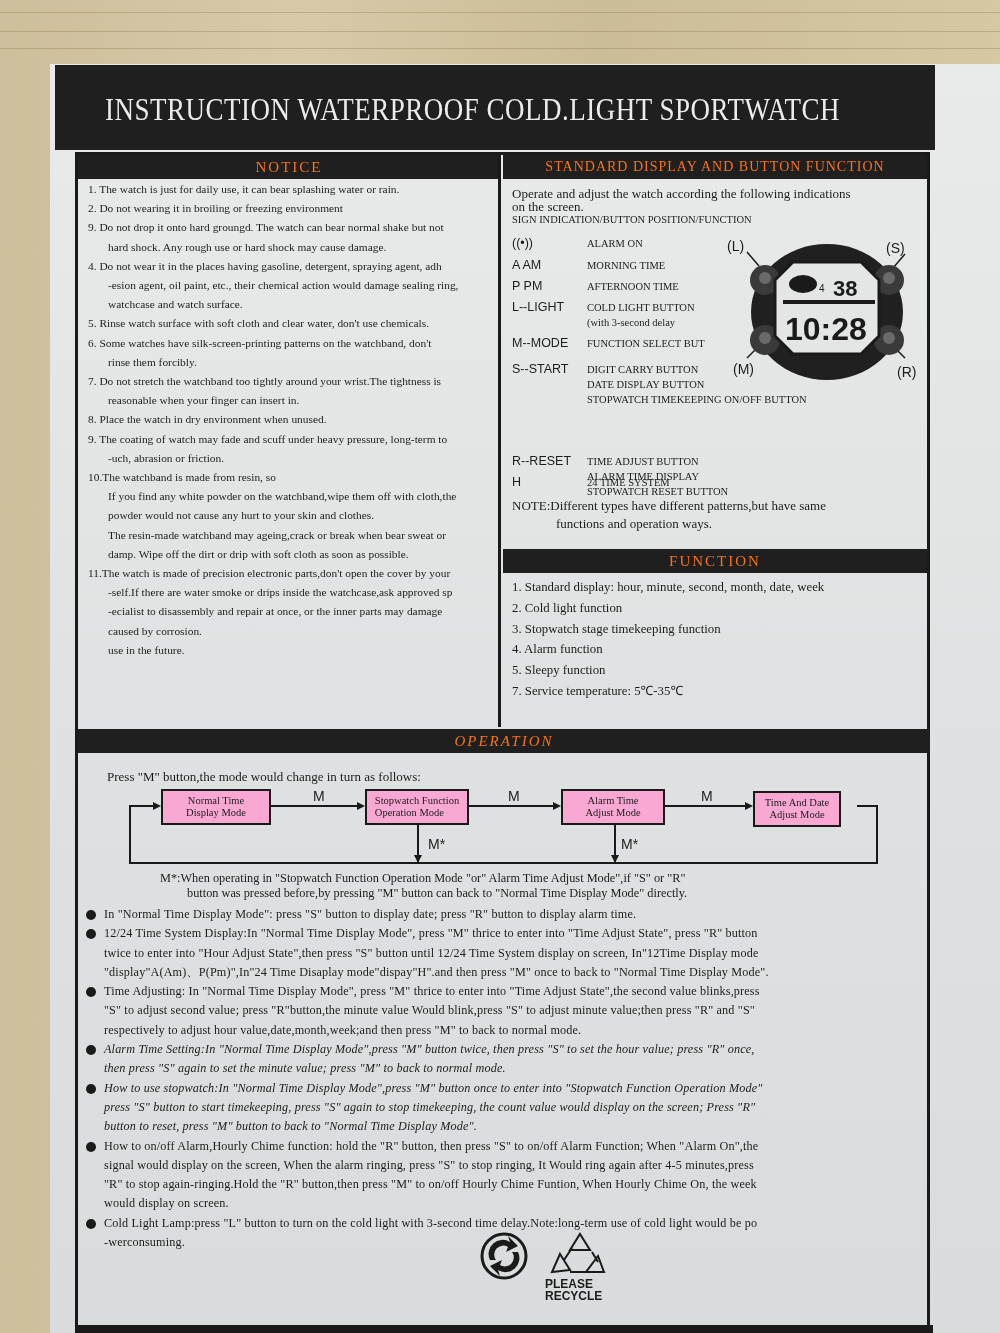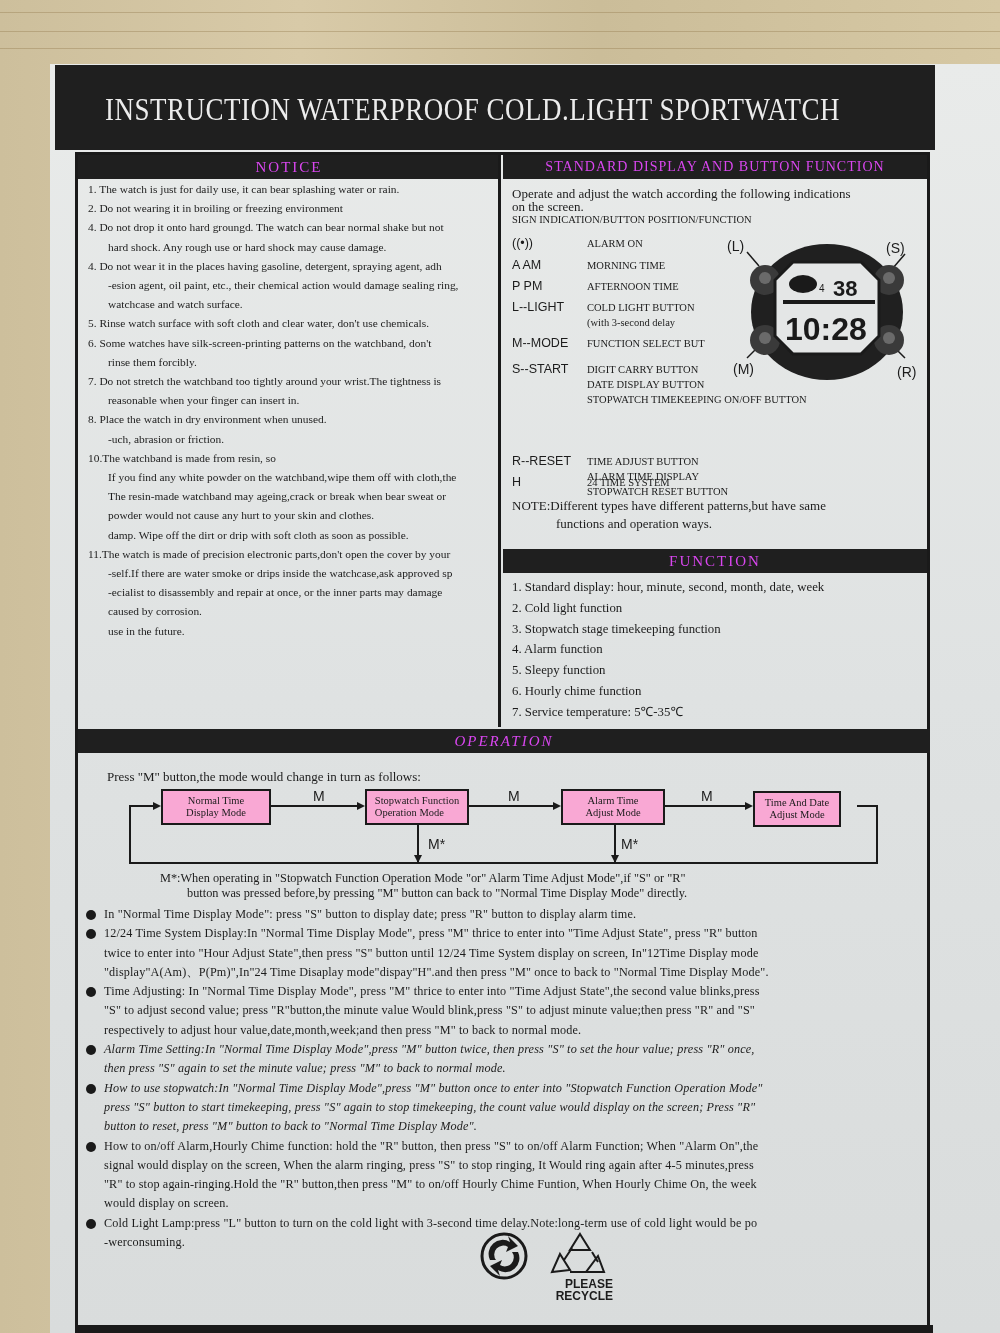--- a/index.html
+++ b/index.html
@@ -24,21 +24,21 @@
     position: absolute; left: 105px; top: 92px; width: 810px;
     color: #ececec; font-size: 27px; letter-spacing: 0.5px;
     font-family: "Liberation Serif", serif; transform: scaleY(1.15); transform-origin: top left;
     white-space: nowrap;
   }
   .frame {
     position: absolute; left: 75px; top: 152px; width: 855px; height: 1181px;
     border: 3px solid #1a1a1a; border-bottom: none;
   }
   .sec-head {
-    position: absolute; background: #1f1f1f; color: #d946ef;
+    position: absolute; background: #1f1f1f; color: #f97316;
     text-align: center; font-size: 15px; letter-spacing: 2px; height: 24px; line-height: 24px;
     font-family: "Liberation Serif", serif;
   }
   .col-divider { position: absolute; background: #1a1a1a; width: 3px; }
   .notice-list { position: absolute; left: 88px; top: 180px; width: 405px; font-size: 11.4px; line-height: 19.2px; }
   .notice-list .item { padding-left: 0; }
   .notice-list .cont { padding-left: 20px; }
   .std-intro { position: absolute; left: 512px; top: 187px; width: 405px; font-size: 13px; line-height: 13px; }
   .std-sub { position: absolute; left: 512px; top: 214px; font-size: 10.5px; }
   .sign-row { position: absolute; left: 512px; font-size: 10.5px; }
@@ -56,21 +56,21 @@
     font-size: 10.5px; line-height: 12px; text-align: center; display: flex; align-items: center; justify-content: center;
   }
   .mlabel { position: absolute; font-family: "Liberation Sans", sans-serif; font-size: 14px; }
   .mstar-note { position: absolute; left: 160px; top: 871px; font-size: 12.3px; line-height: 15px; }
   .mstar-note .indent { padding-left: 27px; }
   .ops { position: absolute; left: 80px; top: 905px; width: 850px; font-size: 12.2px; line-height: 19.3px; letter-spacing: 0.15px; }
   .ops .b { position: relative; padding-left: 24px; }
   .ops .bullet { position: absolute; left: 6px; top: 5px; width: 10px; height: 10px; border-radius: 50%; background: #1a1a1a; }
   .ops .ital { font-style: italic; }
   .recycle-wrap { position: absolute; left: 480px; top: 1230px; width: 140px; height: 80px; }
-  .recycle-text { position: absolute; left: 545px; top: 1278px; width: 68px; text-align: right; font-family: "Liberation Sans", sans-serif; font-weight: bold; font-size: 12px; line-height: 12px; }
+  .recycle-text { position: absolute; left: 545px; top: 1278px; width: 68px; text-align: left; font-family: "Liberation Sans", sans-serif; font-weight: bold; font-size: 12px; line-height: 12px; }
   .bottom-bar { position: absolute; left: 75px; top: 1325px; width: 858px; height: 8px; background: #1a1a1a; }
 </style>
 </head>
 <body>
 
 <div class="wood-line" style="top:12px"></div>
 <div class="wood-line" style="top:31px"></div>
 <div class="wood-line" style="top:48px"></div>
 
 <div class="sheet"></div>
@@ -81,36 +81,37 @@
 <div class="frame"></div>
 
 <div class="sec-head" style="left:78px; top:155px; width:422px;">NOTICE</div>
 <div class="sec-head" style="left:503px; top:155px; width:424px; font-size:14px; letter-spacing:1px;">STANDARD DISPLAY AND BUTTON FUNCTION</div>
 
 <div class="col-divider" style="left:498px; top:155px; height:572px;"></div>
 
 <div class="notice-list" id="notice-list">
     <div class="item">1. The watch is just for daily use, it can bear splashing water or rain.</div>
     <div class="item">2. Do not wearing it in broiling or freezing environment</div>
-    <div class="item">4. Do not drop it onto hard groungd. The watch can bear normal shake but not</div>
+    <div class="item">9. Do not drop it onto hard groungd. The watch can bear normal shake but not</div>
     <div class="cont">hard shock. Any rough use or hard shock may cause damage.</div>
     <div class="item">4. Do not wear it in the places having gasoline, detergent, spraying agent, adh</div>
     <div class="cont">-esion agent, oil paint, etc., their chemical action would damage sealing ring,</div>
     <div class="cont">watchcase and watch surface.</div>
     <div class="item">5. Rinse watch surface with soft cloth and clear water, don't use chemicals.</div>
     <div class="item">6. Some watches have silk-screen-printing patterns on the watchband, don't</div>
     <div class="cont">rinse them forcibly.</div>
     <div class="item">7. Do not stretch the watchband too tightly around your wrist.The tightness is</div>
     <div class="cont">reasonable when your finger can insert in.</div>
     <div class="item">8. Place the watch in dry environment when unused.</div>
+    <div class="item">9. The coating of watch may fade and scuff under heavy pressure, long-term to</div>
     <div class="cont">-uch, abrasion or friction.</div>
     <div class="item">10.The watchband is made from resin, so</div>
     <div class="cont">If you find any white powder on the watchband,wipe them off with cloth,the</div>
+    <div class="cont">powder would not cause any hurt to your skin and clothes.</div>
     <div class="cont">The resin-made watchband may ageing,crack or break when bear sweat or</div>
-    <div class="cont">powder would not cause any hurt to your skin and clothes.</div>
     <div class="cont">damp. Wipe off the dirt or drip with soft cloth as soon as possible.</div>
     <div class="item">11.The watch is made of precision electronic parts,don't open the cover by your</div>
     <div class="cont">-self.If there are water smoke or drips inside the watchcase,ask approved sp</div>
     <div class="cont">-ecialist to disassembly and repair at once, or the inner parts may damage</div>
     <div class="cont">caused by corrosion.</div>
     <div class="cont">use in the future.</div>
   </div>
 
 <div class="std-intro">
   <div>Operate and adjust the watch according the following indications</div>
@@ -160,21 +161,20 @@
   <text x="50" y="100" font-family="Liberation Sans, sans-serif" font-size="32" font-weight="bold" fill="#1a1a1a">10:28</text>
 </svg>
 
 <div class="sec-head" style="left:503px; top:549px; width:424px;">FUNCTION</div>
 <div class="func-list" id="func-list">
     <div>1.  Standard display: hour, minute, second, month, date, week</div>
     <div>2.  Cold light function</div>
     <div>3.  Stopwatch stage timekeeping function</div>
     <div>4.  Alarm function</div>
     <div>5.  Sleepy function</div>
-    <div>6.  Hourly chime function</div>
     <div>7.  Service temperature: 5℃-35℃</div>
   </div>
 
 <div class="sec-head" style="left:78px; top:729px; width:852px;font-style:italic;">OPERATION</div>
 <div class="op-intro">Press "M" button,the mode would change in turn as follows:</div>
 
 <div class="flow">
   <svg width="780" height="85" style="position:absolute;left:0;top:0">
     <g stroke="#1a1a1a" stroke-width="2" fill="none">
       <line x1="166" y1="23" x2="252" y2="23"></line>

